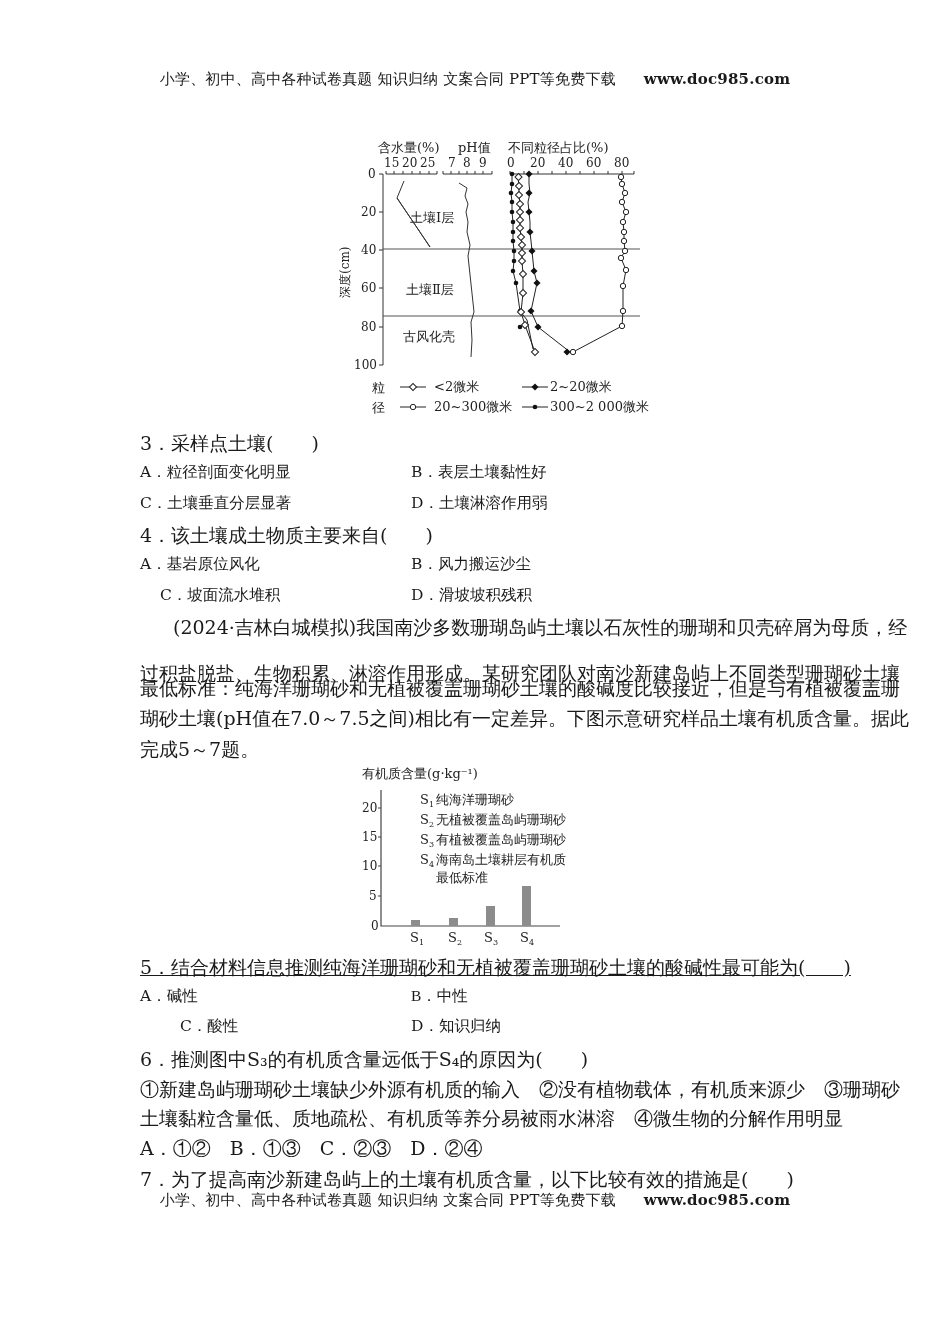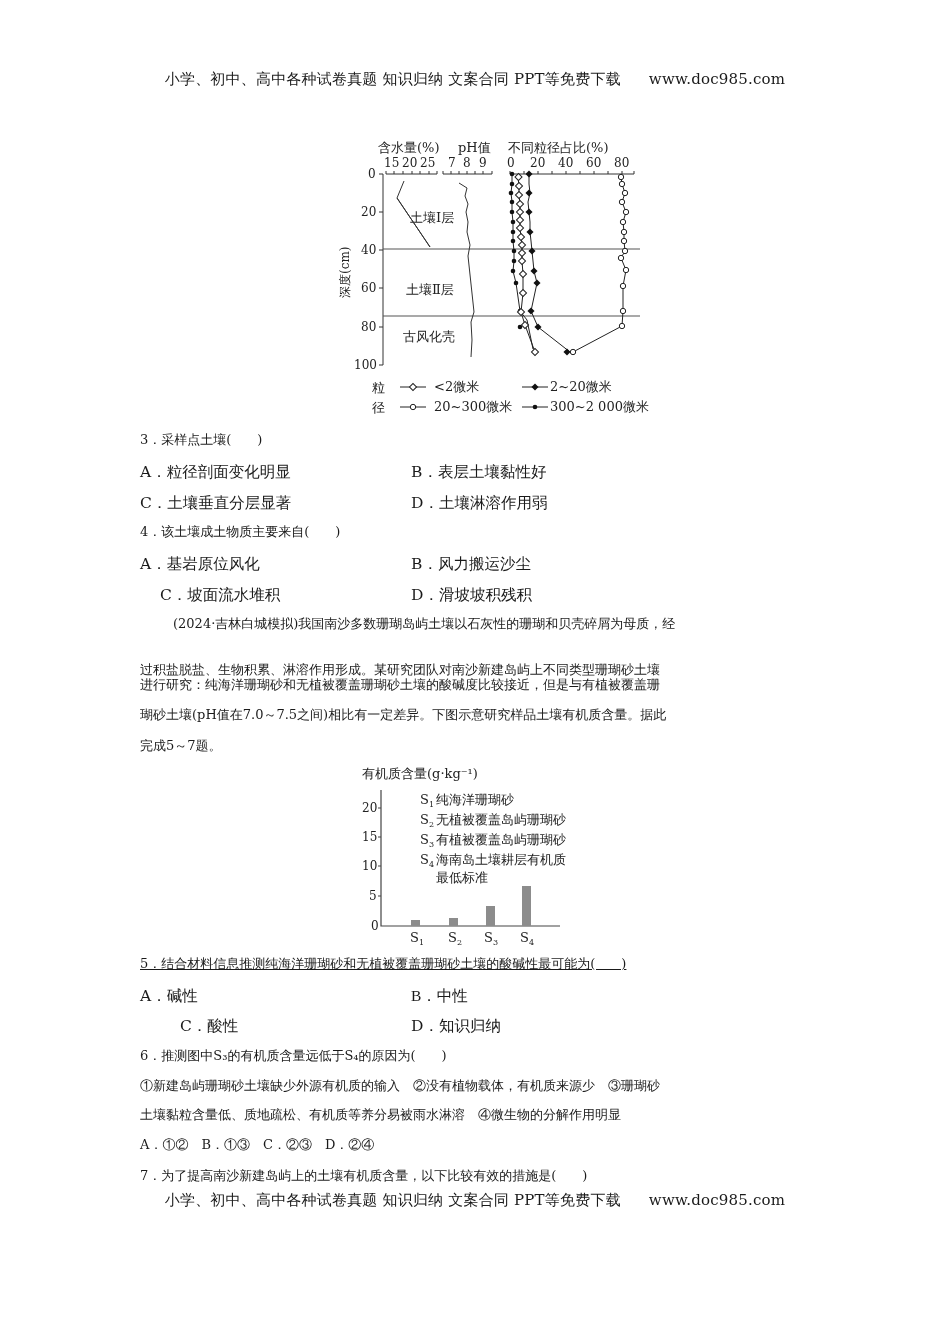--- a/index.html
+++ b/index.html
@@ -1,20 +1,20 @@
 <!DOCTYPE html>
 <html><head>
 <meta charset="utf-8">
 <style>
   html, body { margin: 0; padding: 0; background: #ffffff; }
   body { width: 950px; height: 1344px; position: relative; overflow: hidden;
          font-family: "DejaVu Serif", "Liberation Serif", serif; color: #1a1a1a; }
   .hdr { position: absolute; left: 0; width: 950px; text-align: center; font-size: 15px; letter-spacing: 0.2px; }
-  .hdr .url { margin-left: 28px; }
-  .line { position: absolute; left: 140px; font-size: 13px; white-space: nowrap; }
+  .hdr .url { margin-left: 28px; font-weight: bold; }
+  .line { position: absolute; left: 140px; font-size: 19px; white-space: nowrap; }
   .opt { position: absolute; font-size: 15.5px; white-space: nowrap; text-align: center; }
   svg text { font-family: "DejaVu Serif", "Liberation Serif", serif; fill: #222; }
 </style>
 </head>
 <body>
 
 <div class="hdr" style="top:70px;">
   <span>小学、初中、高中各种试卷真题  知识归纳  文案合同  PPT等免费下载</span><span class="url">www.doc985.com</span>
 </div>
 
@@ -170,21 +170,21 @@
 <div class="opt" style="left:411px;top:493px;">D．土壤淋溶作用弱</div>
 
 <div class="line" style="top:523px;">4．该土壤成土物质主要来自(　　)</div>
 <div class="opt" style="left:140px;top:554px;">A．基岩原位风化</div>
 <div class="opt" style="left:411px;top:554px;">B．风力搬运沙尘</div>
 <div class="opt" style="left:140px;top:585px;margin-left:20px;">C．坡面流水堆积</div>
 <div class="opt" style="left:411px;top:585px;">D．滑坡坡积残积</div>
 
 <div class="line" style="top:615px;left:173px;">(2024·吉林白城模拟)我国南沙多数珊瑚岛屿土壤以石灰性的珊瑚和贝壳碎屑为母质，经</div>
 <div class="line" style="top:645px;margin-top:16px;">过积盐脱盐、生物积累、淋溶作用形成。某研究团队对南沙新建岛屿上不同类型珊瑚砂土壤</div>
-<div class="line" style="top:676px;">进行研究：纯海洋珊瑚砂和无植被覆盖珊瑚砂土壤的酸碱度比较接近，但是与有植被覆盖珊</div>
+<div class="line" style="top:676px;">最低标准：纯海洋珊瑚砂和无植被覆盖珊瑚砂土壤的酸碱度比较接近，但是与有植被覆盖珊</div>
 <div class="line" style="top:706px;">瑚砂土壤(pH值在7.0～7.5之间)相比有一定差异。下图示意研究样品土壤有机质含量。据此</div>
 <div class="line" style="top:737px;">完成5～7题。</div>
 
 <svg style="position:absolute;left:350px;top:760px;" width="260" height="190" viewBox="350 760 260 190">
   <text x="362" y="778" font-size="13">有机质含量(g·kg⁻¹)</text>
 
   <g stroke="#444" stroke-width="1.2" fill="none">
     <path d="M381 790 V926 H560"></path>
     <path d="M378 808 H381 M378 837 H381 M378 866 H381 M378 896 H381"></path>
   </g>

